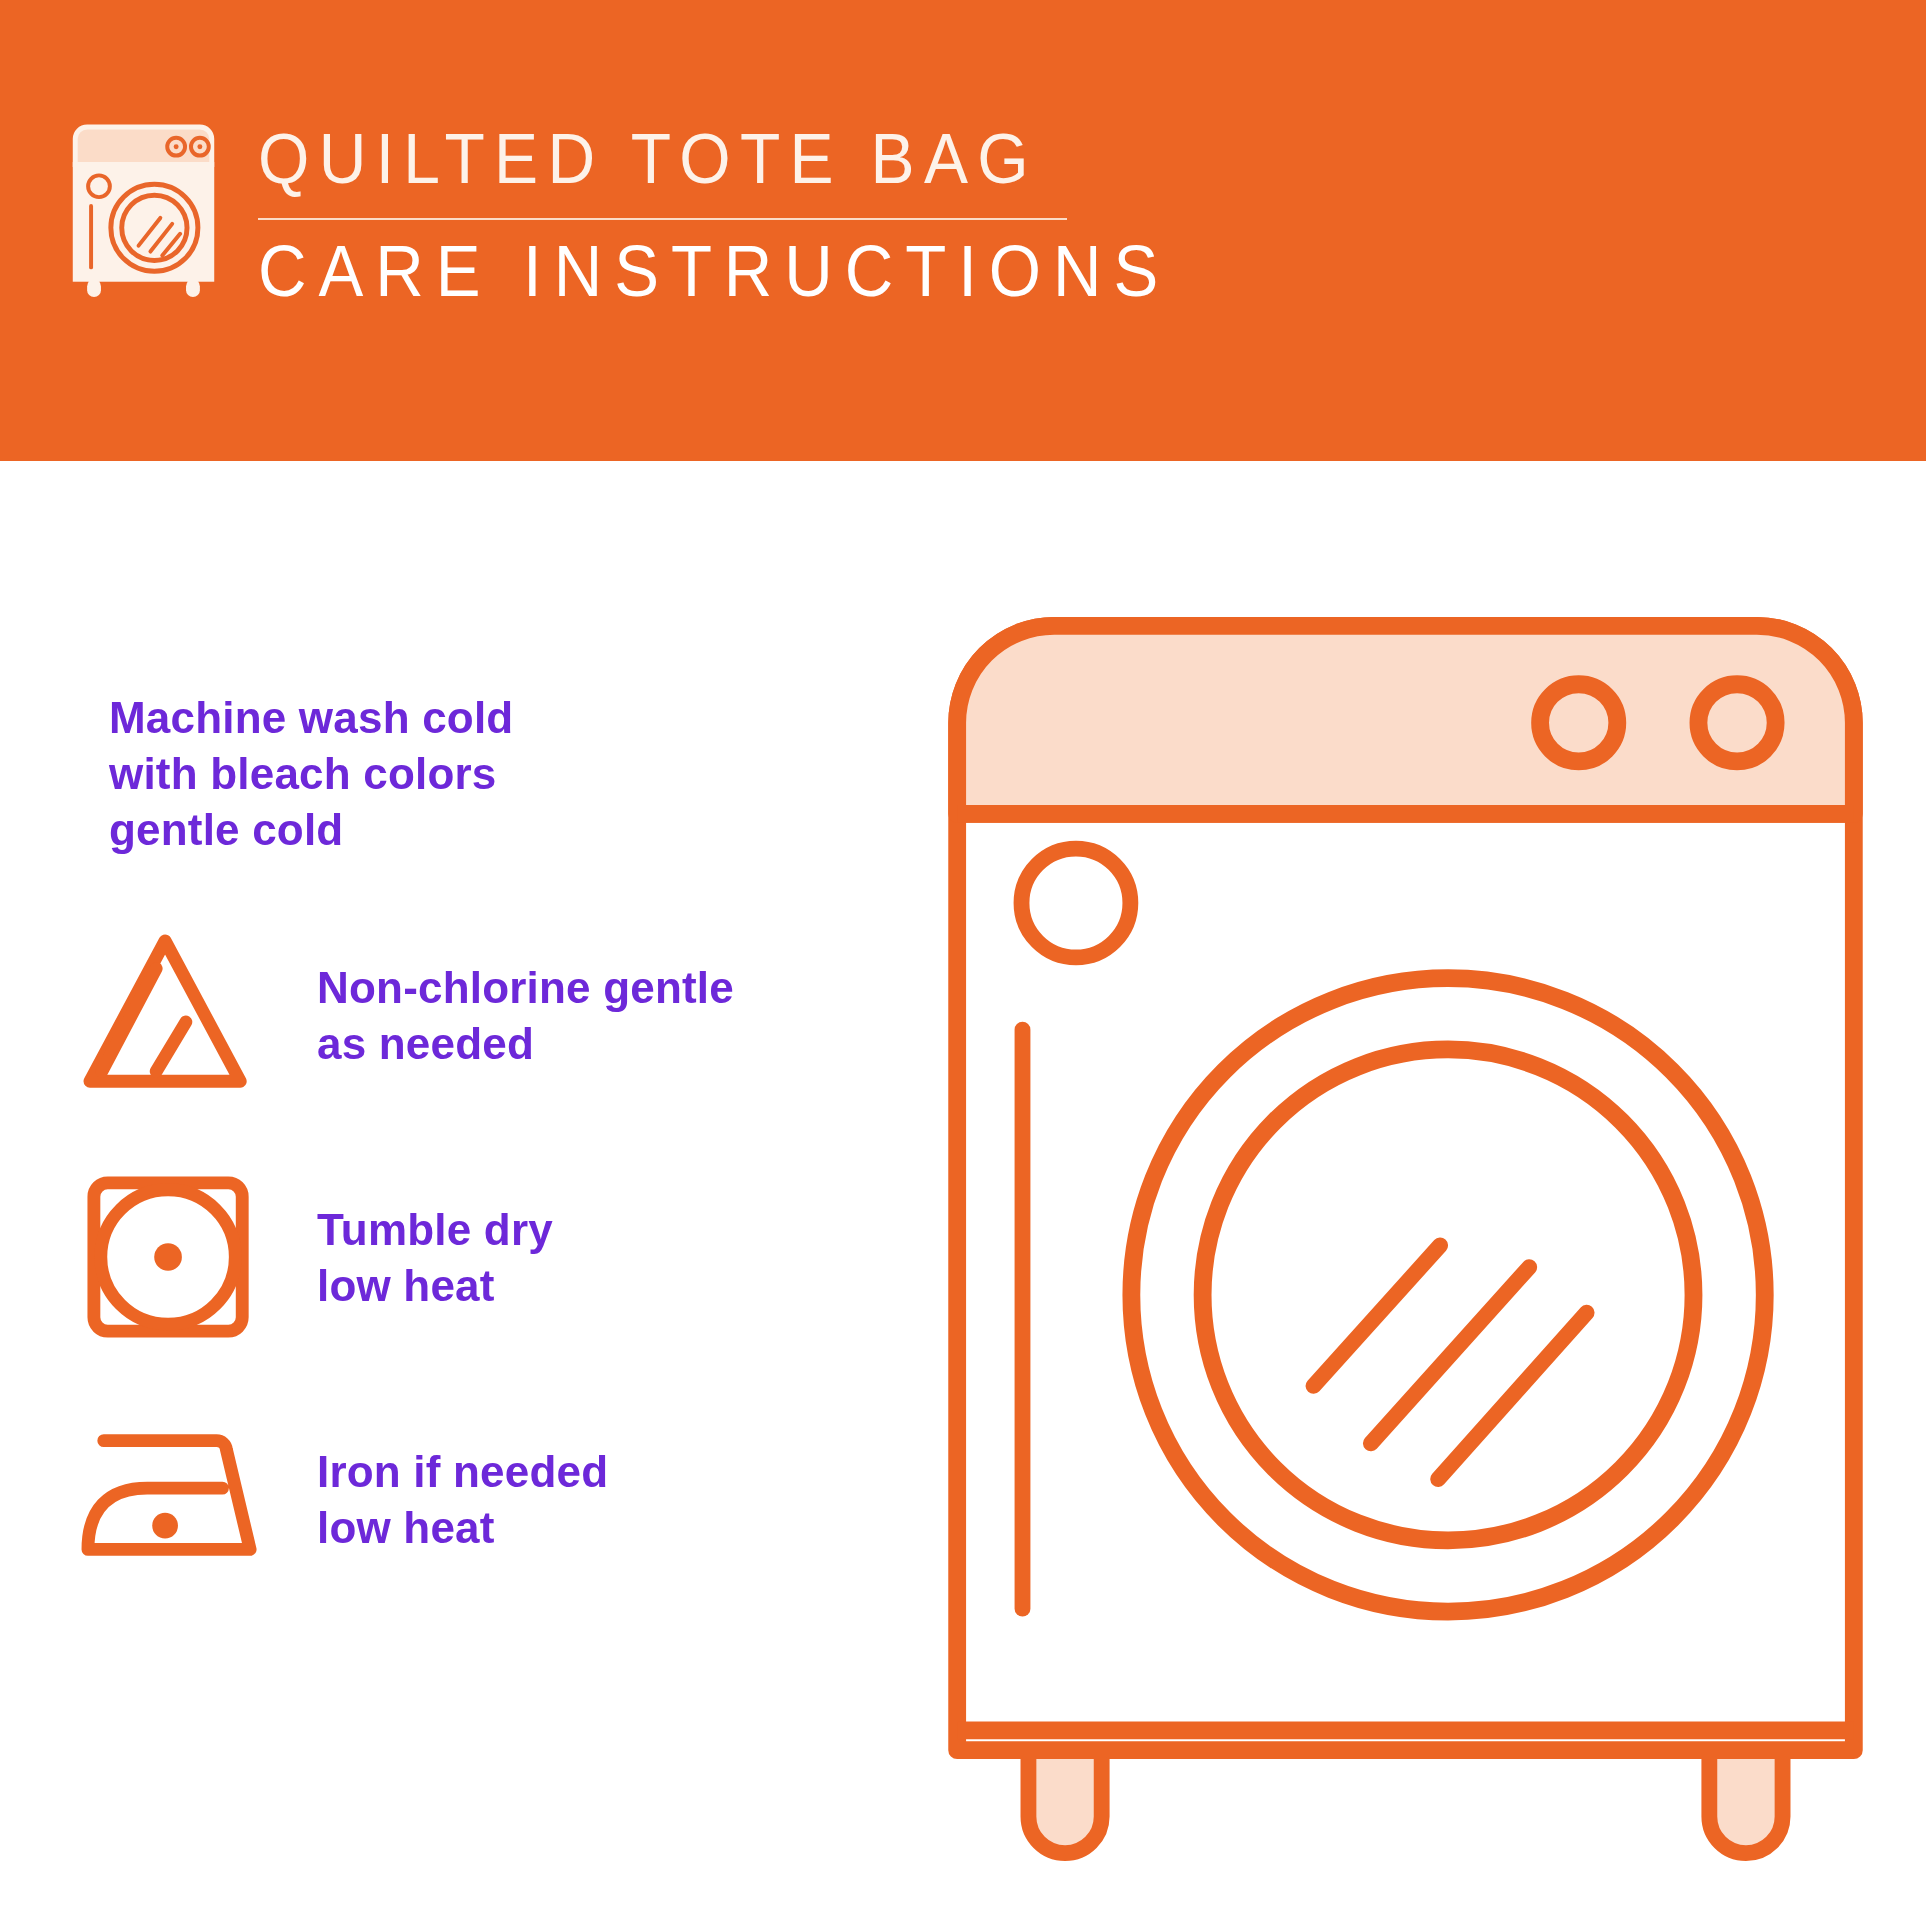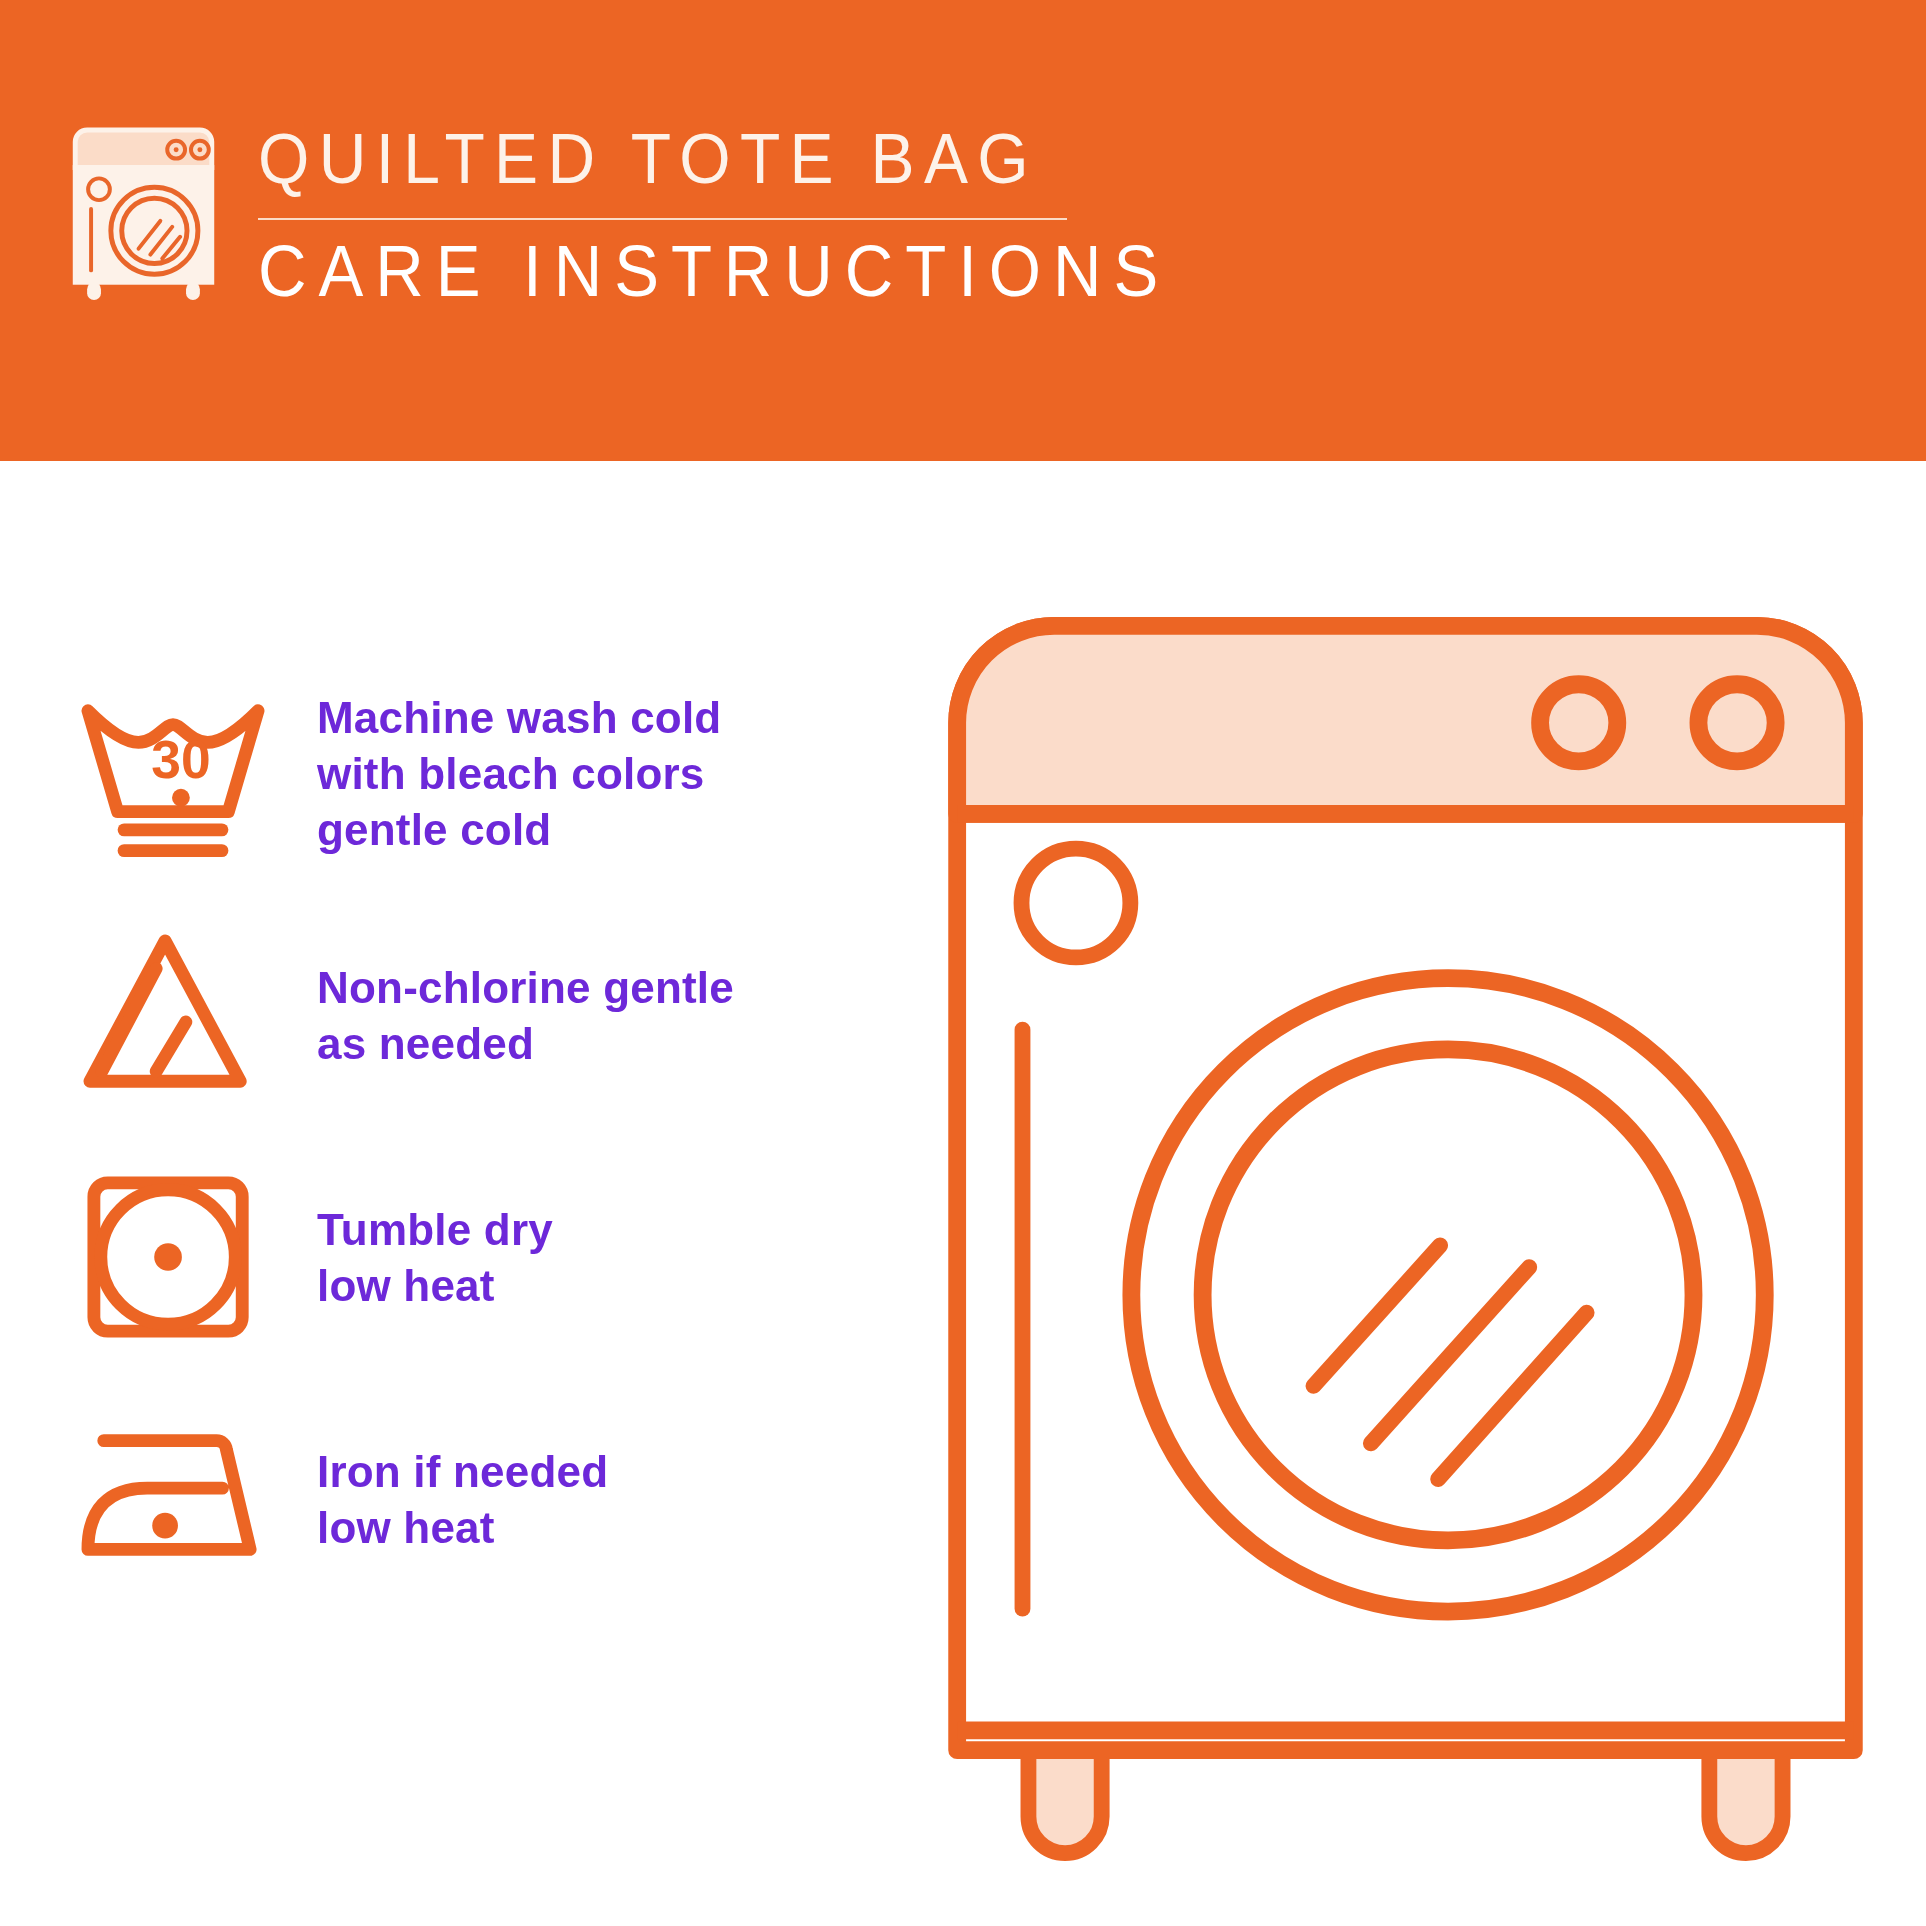--- a/index.html
+++ b/index.html
@@ -12,21 +12,21 @@
   }
 
   
   #header {
     position:absolute; left:0; top:0;
     width:1927px; height:461px;
     background:#EC6524;
   }
   #header-inner {
     position:absolute; left:69px; top:119px;
-    display:flex; align-items:center;
+    display:flex; align-items:flex-start;
   }
   #logo-icon { width:149px; height:183px; flex:none; }
   #title-block {
     margin-left:40px;
     display:flex; flex-direction:column;
     padding-top:4px;
   }
   #title-main {
     font-size:71px;
     font-weight:300;
@@ -122,33 +122,20 @@
       <div id="title-rule"></div>
       <div id="title-sub">CARE INSTRUCTIONS</div>
     </div>
 
   </div>
 </div>
 
 <div id="symbol-list">
 
   <div class="symbol-row">
-    <div class="symbol-icon">
-      <svg viewBox="0 0 200 180" width="198" height="178">
-        <path d="M14 26 L44 128 H156 L186 26
-                 C168 44 150 58 135 58
-                 C118 58 108 40 100 40
-                 C92 40 82 58 65 58
-                 C50 58 32 44 14 26 Z" fill="none" stroke="#EC6524" stroke-width="13" stroke-linecap="round" stroke-linejoin="round"></path>
-        <text x="108" y="94" font-family="Liberation Sans, sans-serif" font-size="54" font-weight="700" fill="#EC6524" text-anchor="middle">30</text>
-        <circle cx="108" cy="114" r="9" fill="#EC6524"></circle>
-        <rect x="44" y="140" width="112" height="13" rx="6.5" fill="#EC6524"></rect>
-        <rect x="44" y="161" width="112" height="13" rx="6.5" fill="#EC6524"></rect>
-      </svg>
-    </div>
     <div class="symbol-text">
       <span class="ln">Machine wash cold</span>
       <span class="ln">with bleach colors</span>
       <span class="ln">gentle cold</span>
     </div>
   </div>
 
   <div class="symbol-row">
     <div class="symbol-icon">
       <svg viewBox="0 0 200 180" width="198" height="178">

